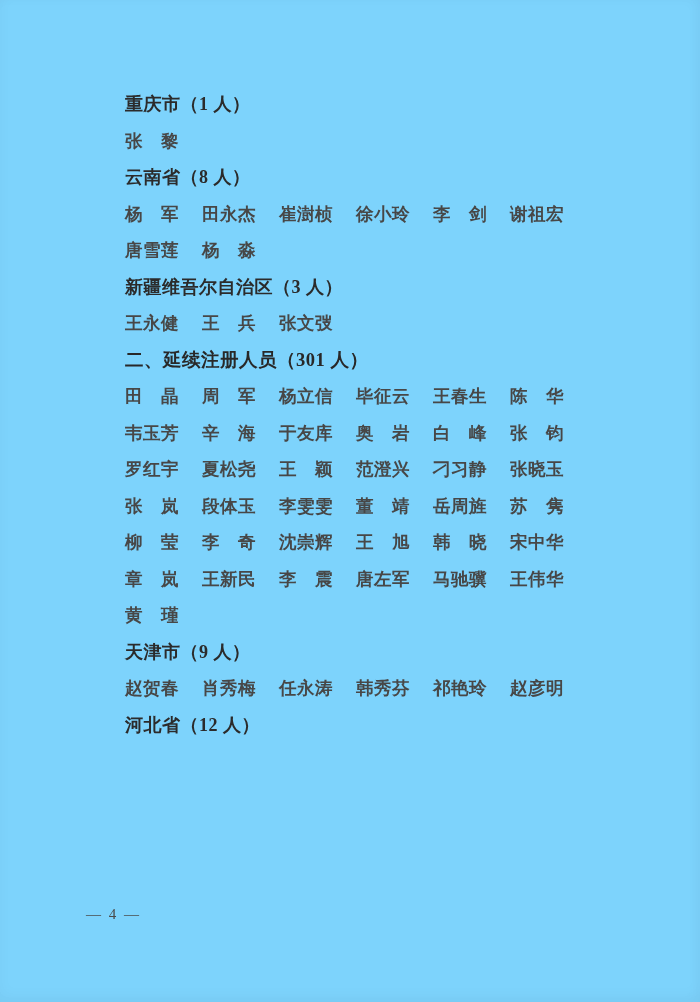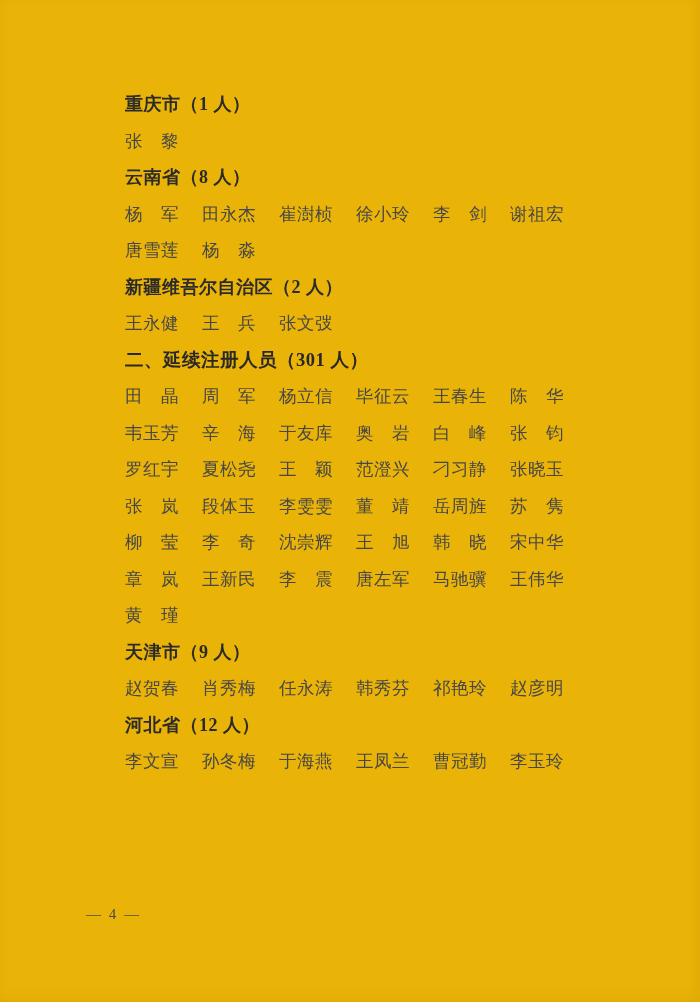--- a/index.html
+++ b/index.html
@@ -10,35 +10,36 @@
     width: 700px;
     height: 1002px;
     background: #ffffff;
     overflow: hidden;
     font-family: "Liberation Serif", "DejaVu Serif", serif;
   }
   .page {
     position: relative;
     width: 700px;
     height: 1002px;
-    background: #eab308;
+    background: #7dd3fc;
     
     box-shadow: inset 0 -6px 14px rgba(0,0,0,0.03), inset -5px 0 12px rgba(0,0,0,0.02);
   }
   .content {
     position: absolute;
     top: 86px;
     left: 125px;
     right: 60px;
   }
   .line {
     height: 36.5px;
     display: flex;
     align-items: center;
     white-space: pre;
+    font-weight: bold;
   }
   .heading {
     font-weight: bold;
     font-size: 18px;
     color: #2b2b2b;
     letter-spacing: 0.5px;
   }
   .section-heading {
     font-weight: bold;
     font-size: 18.5px;
@@ -70,29 +71,28 @@
 </head>
 <body>
 
 <div class="page">
   <div class="content" id="content">
       <div class="line heading">重庆市（1 人）</div>
       <div class="line name-row"><span class="name">张　黎</span></div>
       <div class="line heading">云南省（8 人）</div>
       <div class="line name-row"><span class="name">杨　军</span><span class="name">田永杰</span><span class="name">崔澍桢</span><span class="name">徐小玲</span><span class="name">李　剑</span><span class="name">谢祖宏</span></div>
       <div class="line name-row"><span class="name">唐雪莲</span><span class="name">杨　淼</span></div>
-      <div class="line heading">新疆维吾尔自治区（2 人）</div>
+      <div class="line heading">新疆维吾尔自治区（3 人）</div>
       <div class="line name-row"><span class="name">王永健</span><span class="name">王　兵</span><span class="name">张文弢</span></div>
       <div class="line section-heading">二、延续注册人员（301 人）</div>
       <div class="line name-row"><span class="name">田　晶</span><span class="name">周　军</span><span class="name">杨立信</span><span class="name">毕征云</span><span class="name">王春生</span><span class="name">陈　华</span></div>
       <div class="line name-row"><span class="name">韦玉芳</span><span class="name">辛　海</span><span class="name">于友库</span><span class="name">奥　岩</span><span class="name">白　峰</span><span class="name">张　钧</span></div>
       <div class="line name-row"><span class="name">罗红宇</span><span class="name">夏松尧</span><span class="name">王　颖</span><span class="name">范澄兴</span><span class="name">刁习静</span><span class="name">张晓玉</span></div>
       <div class="line name-row"><span class="name">张　岚</span><span class="name">段体玉</span><span class="name">李雯雯</span><span class="name">董　靖</span><span class="name">岳周旌</span><span class="name">苏　隽</span></div>
       <div class="line name-row"><span class="name">柳　莹</span><span class="name">李　奇</span><span class="name">沈崇辉</span><span class="name">王　旭</span><span class="name">韩　晓</span><span class="name">宋中华</span></div>
       <div class="line name-row"><span class="name">章　岚</span><span class="name">王新民</span><span class="name">李　震</span><span class="name">唐左军</span><span class="name">马驰骥</span><span class="name">王伟华</span></div>
       <div class="line name-row"><span class="name">黄　瑾</span></div>
       <div class="line heading">天津市（9 人）</div>
       <div class="line name-row"><span class="name">赵贺春</span><span class="name">肖秀梅</span><span class="name">任永涛</span><span class="name">韩秀芬</span><span class="name">祁艳玲</span><span class="name">赵彦明</span></div>
       <div class="line heading">河北省（12 人）</div>
-      <div class="line name-row"><span class="name">李文宣</span><span class="name">孙冬梅</span><span class="name">于海燕</span><span class="name">王凤兰</span><span class="name">曹冠勤</span><span class="name">李玉玲</span></div>
     </div>
   <div class="page-number">— 4 —</div>
 </div>
 
 </body></html>

